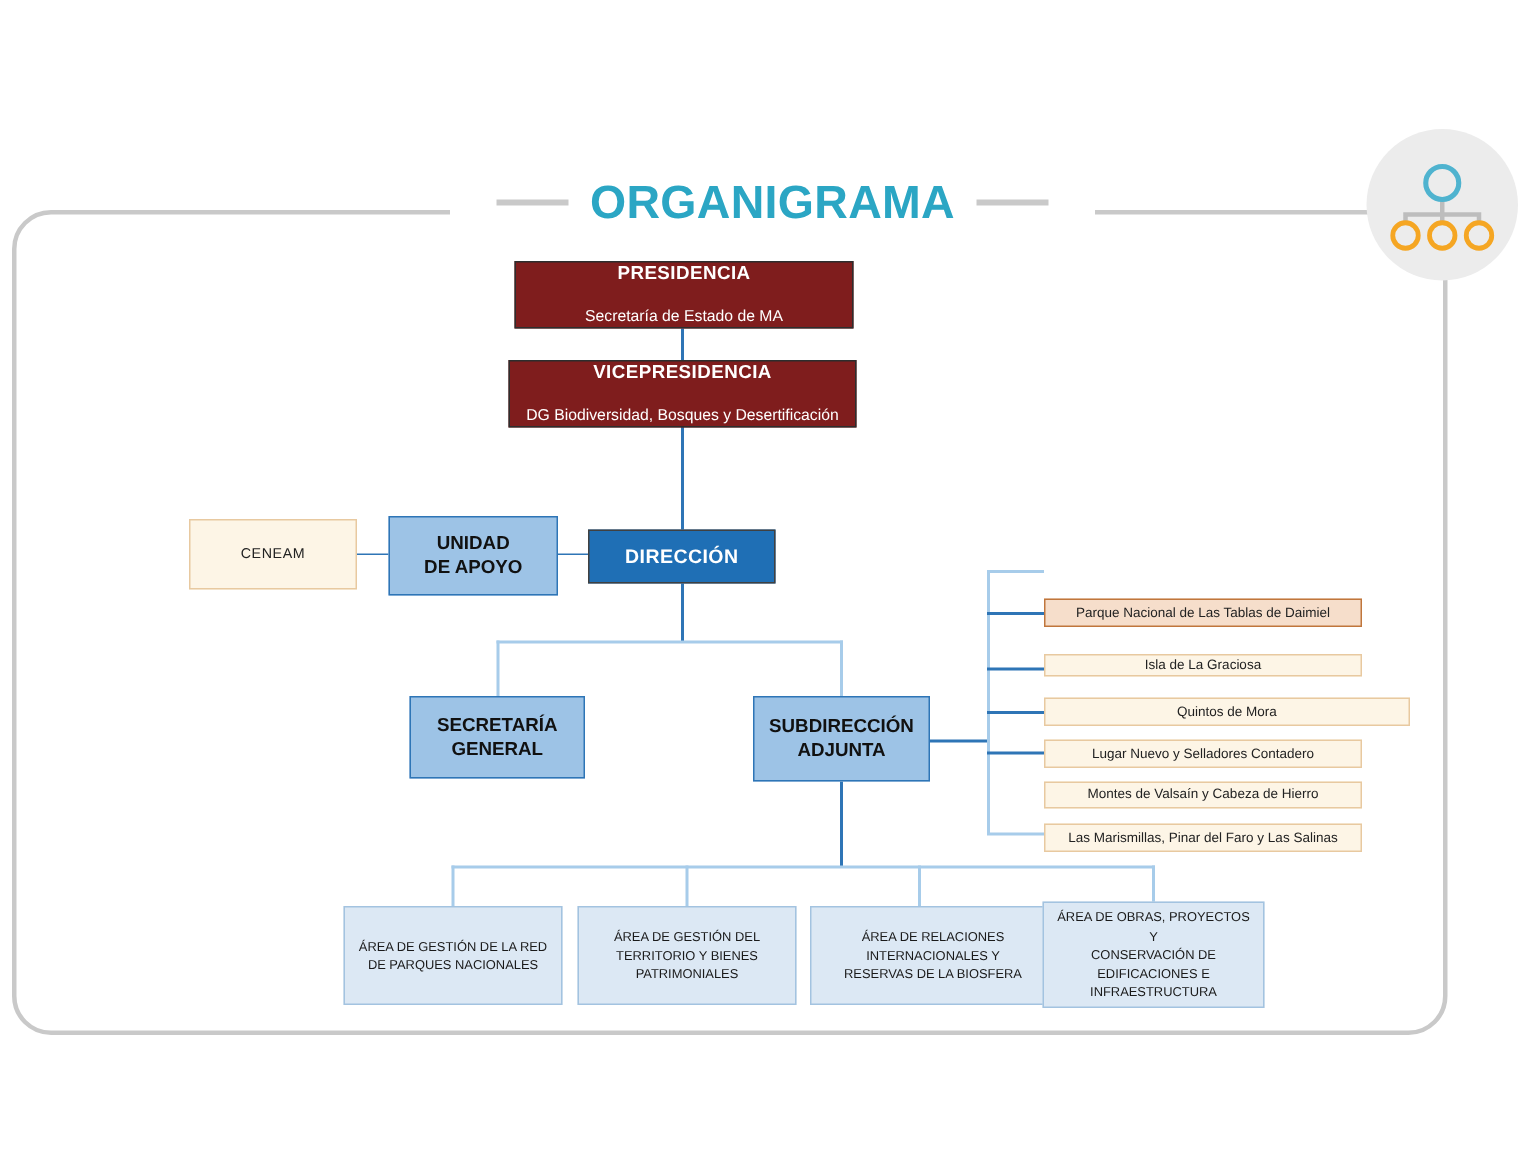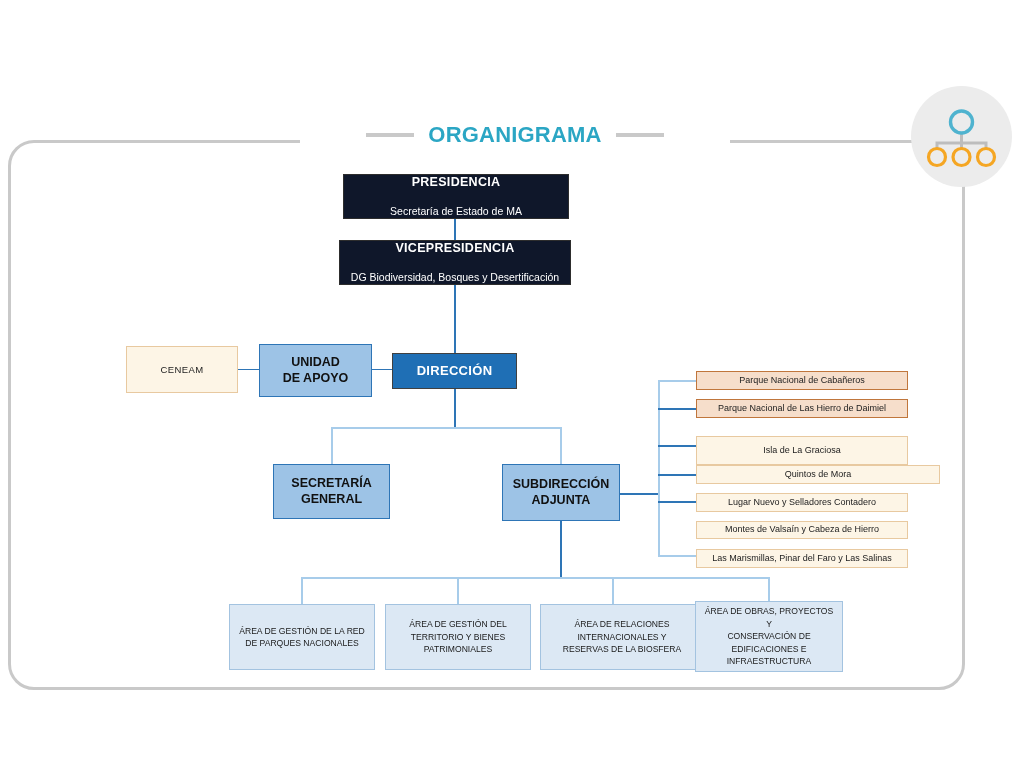--- a/index.html
+++ b/index.html
@@ -54,21 +54,21 @@
     justify-content: center;
     gap: 14px;
   }
   .title-rule {
     height: 4px;
     width: 48px;
     background: #c9c9c9;
     flex: none;
   }
   #page-title {
-    font-size: 22px;
+    font-size: 31px;
     font-weight: bold;
     color: #2BA6C4;
     letter-spacing: 0.2px;
     white-space: nowrap;
   }
 
   
   #badge {
     position: absolute;
     left: 911px;
@@ -90,21 +90,21 @@
     text-align: center;
     z-index: 3;
   }
   .node .ln {
     display: block;
     line-height: 1.25;
   }
 
   
   .navy {
-    background: #0f172a;
+    background: #7f1d1d;
     border: 1px solid #2d2d2d;
     color: #ffffff;
   }
   .navy .t1 { font-size: 12.5px; font-weight: bold; letter-spacing: .3px; }
   .navy .t2 { font-size: 10.5px; font-weight: normal; margin-top: 14px; }
 
   
   .midblue {
     background: #1F6FB5;
     border: 1px solid #404040;
@@ -249,27 +249,24 @@
   <div class="node lightblue" style="left:273px; top:464px; width:117px; height:55px;">
     <span class="ln">SECRETARÍA</span>
     <span class="ln">GENERAL</span>
   </div>
 
   <div class="node lightblue" style="left:502px; top:464px; width:118px; height:57px;justify-content:center;">
     <span class="ln">SUBDIRECCIÓN</span>
     <span class="ln">ADJUNTA</span>
   </div>
 
-  <div class="node cream-strong" style="left:696px; top:371px; width:212px; height:19px;">
-    <span class="ln">Parque Nacional de Cabañeros</span>
-  </div>
   <div class="node cream-strong" style="left:696px; top:399px; width:212px; height:19px;">
-    <span class="ln">Parque Nacional de Las Hierro de Daimiel</span>
-  </div>
-  <div class="node cream" style="left:696px; top:436px; width:212px; height:29px;">
+    <span class="ln">Parque Nacional de Las Tablas de Daimiel</span>
+  </div>
+  <div class="node cream" style="left:696px; top:436px; width:212px; height:15px;">
     <span class="ln">Isla de La Graciosa</span>
   </div>
   <div class="node cream" style="left:696px; top:465px; width:244px; height:19px;">
     <span class="ln">Quintos de Mora</span>
   </div>
   <div class="node cream" style="left:696px; top:493px; width:212px; height:19px;">
     <span class="ln">Lugar Nuevo y Selladores Contadero</span>
   </div>
   <div class="node cream" style="left:696px; top:521px; width:212px; height:18px;">
     <span class="ln">Montes de Valsaín y Cabeza de Hierro</span>

